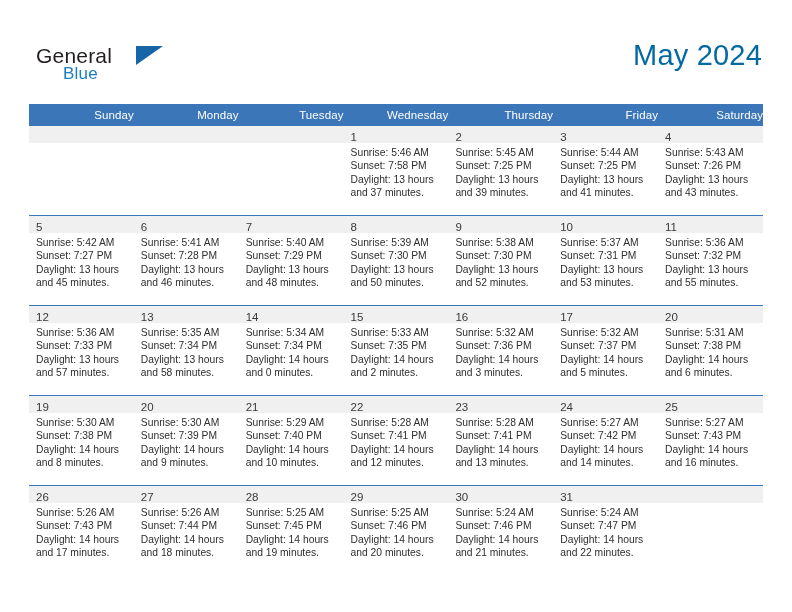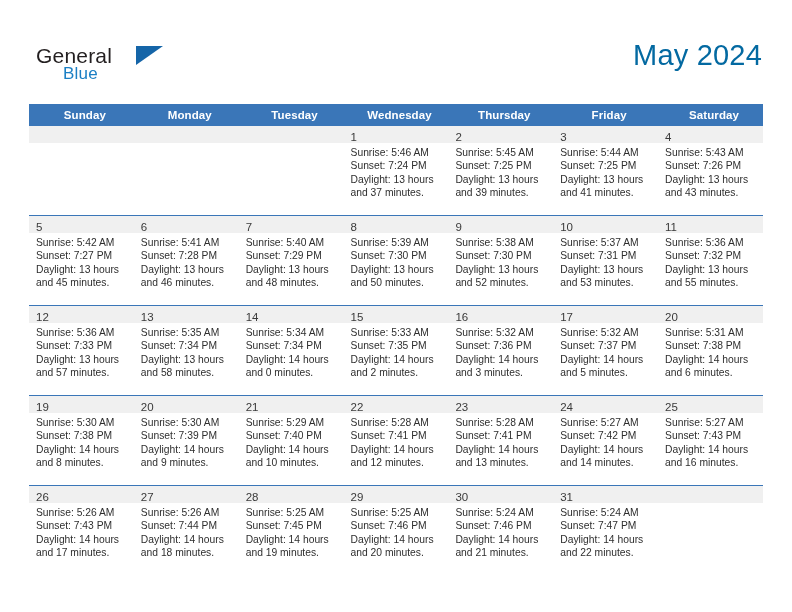--- a/index.html
+++ b/index.html
@@ -92,22 +92,22 @@
     left: 29px;
     top: 104px;
     width: 734px;
     border-collapse: collapse;
     table-layout: fixed;
   }
   .calendar th {
     background: #3a76b8;
     color: #ffffff;
     font-size: 11.5px;
-    font-weight: bold;
-    text-align: center;
+    font-weight: normal;
+    text-align: right;
     padding: 5px 0 5px 7px;
     height: 11px;
     letter-spacing: 0.1px;
   }
   .calendar td {
     vertical-align: top;
     padding: 0;
     width: 104.85px;
     height: 89px;
     border-top: 1px solid #3a76b8;
@@ -182,21 +182,21 @@
             <div class="cell-body"></div>
           </td>
           <td class="cell-empty">
             <div class="daynum-strip"><span class="daynum"></span></div>
             <div class="cell-body"></div>
           </td>
           <td>
             <div class="daynum-strip"><span class="daynum">1</span></div>
             <div class="cell-body">
               <div class="cell-line">Sunrise: 5:46 AM</div>
-              <div class="cell-line">Sunset: 7:24 PM</div>
+              <div class="cell-line">Sunset: 7:58 PM</div>
               <div class="cell-line">Daylight: 13 hours</div>
               <div class="cell-line">and 37 minutes.</div>
             </div>
           </td>
           <td>
             <div class="daynum-strip"><span class="daynum">2</span></div>
             <div class="cell-body">
               <div class="cell-line">Sunrise: 5:45 AM</div>
               <div class="cell-line">Sunset: 7:25 PM</div>
               <div class="cell-line">Daylight: 13 hours</div>

